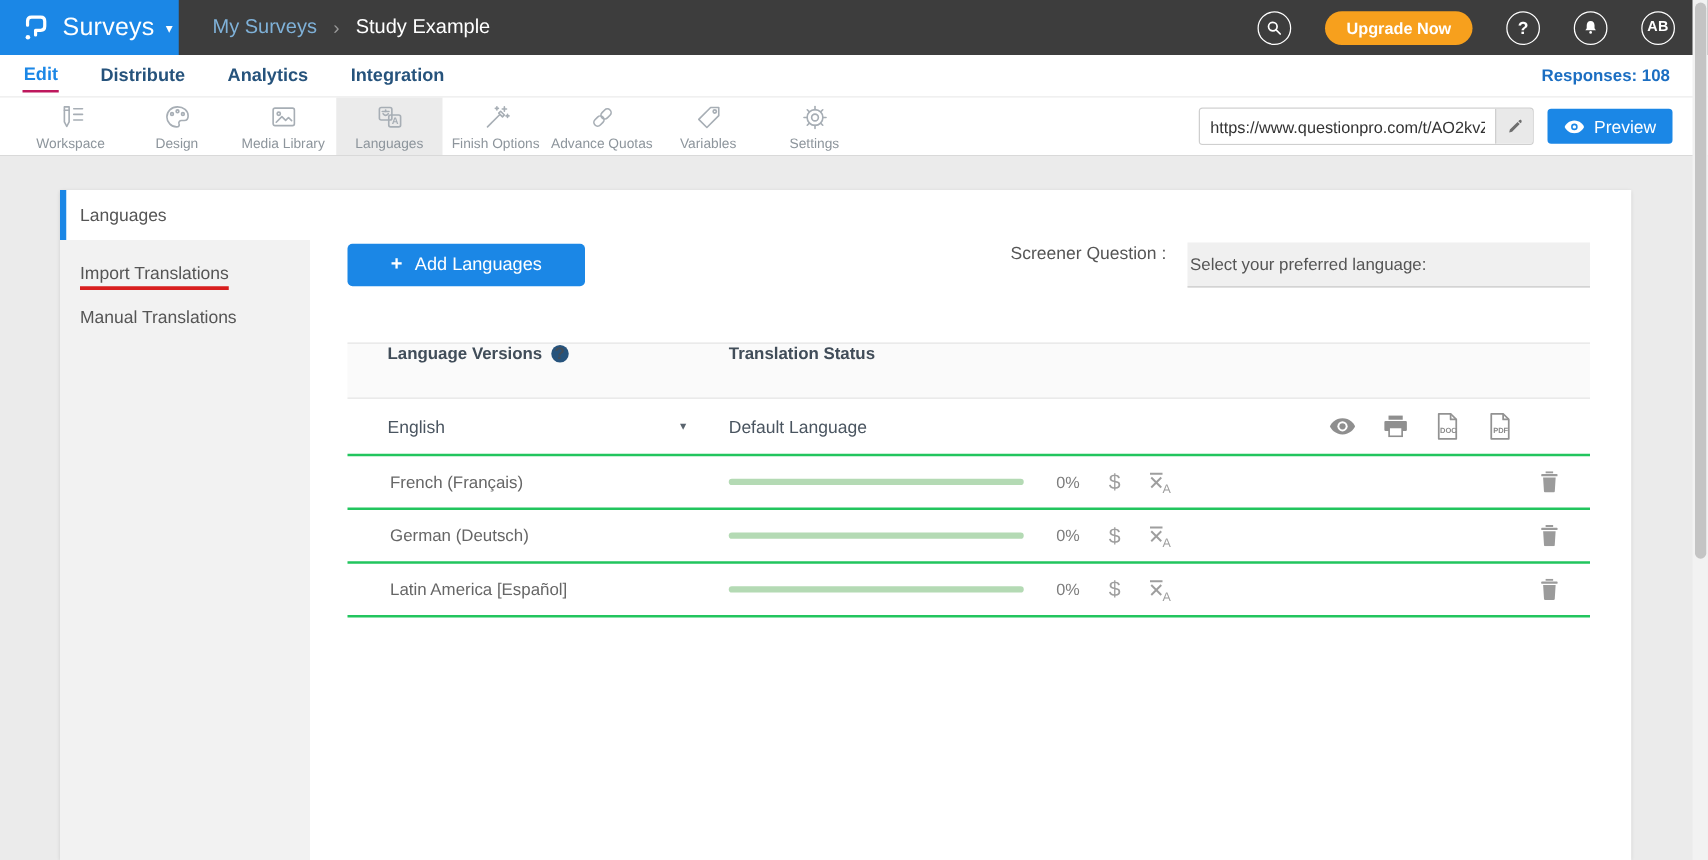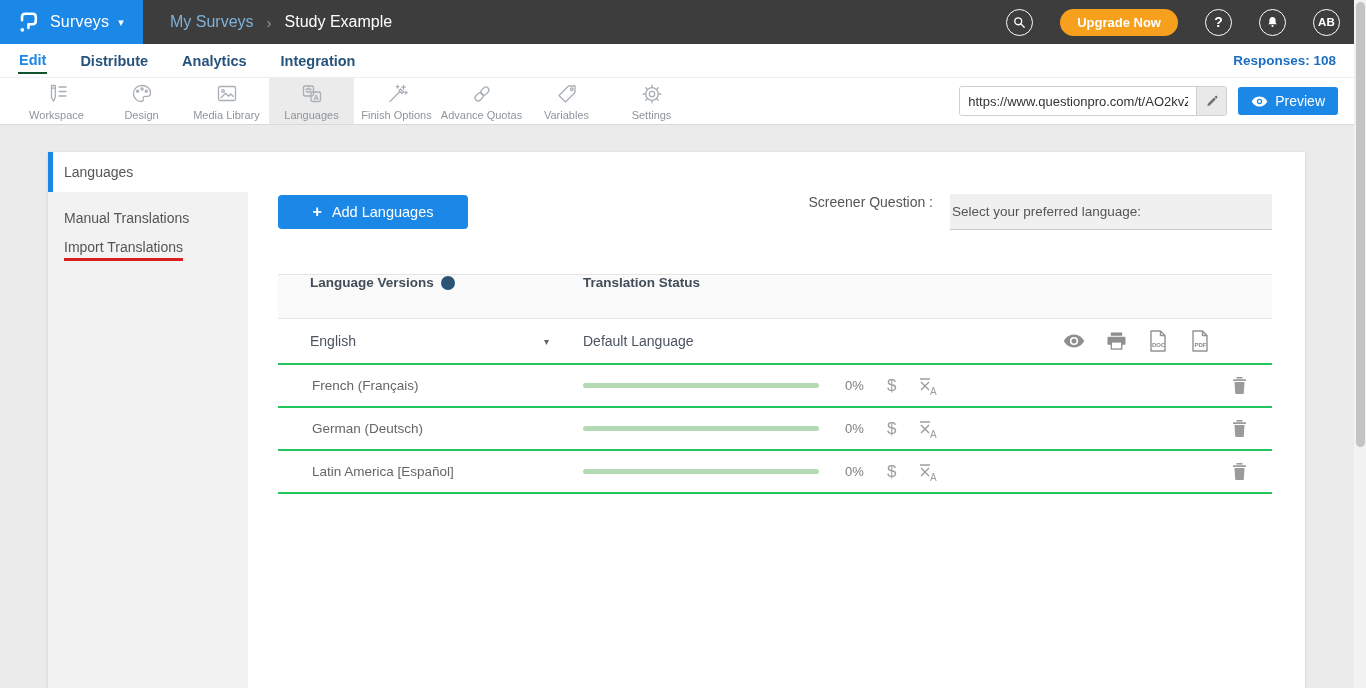--- a/index.html
+++ b/index.html
@@ -4,38 +4,38 @@
 <style>
   * { margin:0; padding:0; box-sizing:border-box; }
   html,body { width:1366px; height:688px; overflow:hidden;
     font-family:"Liberation Sans", sans-serif; background:#ebebeb; }
   .page { position:relative; width:1366px; height:688px; }
 
   
   .topbar { height:44px; display:flex; align-items:stretch; background:#3d3d3d; }
   .brand { width:143px; background:#1b87e6; display:flex; align-items:center; padding-left:17px; cursor:pointer; }
   .brand-logo { flex:none; }
-  .brand-name { color:#fff; font-size:16px; font-weight:500; margin-left:11px; letter-spacing:.2px; }
+  .brand-name { color:#fff; font-size:20px; font-weight:500; margin-left:11px; letter-spacing:.2px; }
   .brand-caret { color:#fff; font-size:11px; margin-left:9px; }
   .crumbs { display:flex; align-items:center; margin-left:27px; gap:13px; }
   .crumb-parent { color:#7fb1d8; font-size:16px; cursor:pointer; }
   .crumb-sep { color:#9a9a9a; font-size:15px; }
   .crumb-current { color:#ffffff; font-size:16px; }
   .top-actions { margin-left:auto; display:flex; align-items:center; gap:27px; margin-right:26px; }
   .circle-btn { width:27px; height:27px; border:1.6px solid #fff; border-radius:50%;
     display:flex; align-items:center; justify-content:center; color:#fff; cursor:pointer; flex:none; }
   .circle-btn.help { font-size:14px; font-weight:bold; }
   .avatar { font-size:11.5px; font-weight:bold; letter-spacing:.3px; }
   .upgrade-btn { height:27px; padding:0 17px; border-radius:14px; background:#f7a01d; border:none;
     color:#fff; font-size:13px; font-weight:bold; font-family:inherit; cursor:pointer; }
 
   
   .tabbar { height:33px; background:#fff; display:flex; align-items:center; padding-left:18px; gap:32px; }
   .tab { font-size:14.5px; font-weight:600; color:#26537c; cursor:pointer; padding:5px 1px 4px; }
-  .tab.active { color:#1b87e6; border-bottom:2px solid #14532d; }
+  .tab.active { color:#1b87e6; border-bottom:2px solid #be185d; }
   .responses { margin-left:auto; margin-right:30px; color:#1b6ec2; font-size:13.5px; font-weight:600; }
 
   
   .toolbar { height:48px; background:#fff; border-top:1px solid #ececec; border-bottom:1px solid #d9d9d9;
     display:flex; align-items:stretch; padding-left:14px; }
   .tool-item { width:85px; display:flex; flex-direction:column; align-items:center; justify-content:center;
     gap:3px; cursor:pointer; }
   .tool-item.active { background:#ebebeb; }
   .tool-item svg { stroke:#a7aeb5; fill:none; stroke-width:1.3; stroke-linecap:round; stroke-linejoin:round; }
   .tool-label { font-size:11px; color:#8d959c; white-space:nowrap; }
@@ -247,24 +247,24 @@
     </div>
   </div>
 
   <main class="content">
     <div class="card">
 
       <aside class="card-side">
         <div class="side-title">Languages</div>
         <div class="side-list">
           <div class="side-item">
+            <span class="redline">Import Translations</span>
+          </div>
+          <div class="side-item">
             <span>Manual Translations</span>
-          </div>
-          <div class="side-item">
-            <span class="redline">Import Translations</span>
           </div>
         </div>
       </aside>
 
       <section class="card-main">
 
         <div class="actions-row">
           <button class="add-btn">
             <span class="add-plus">+</span>
             <span>Add Languages</span>

